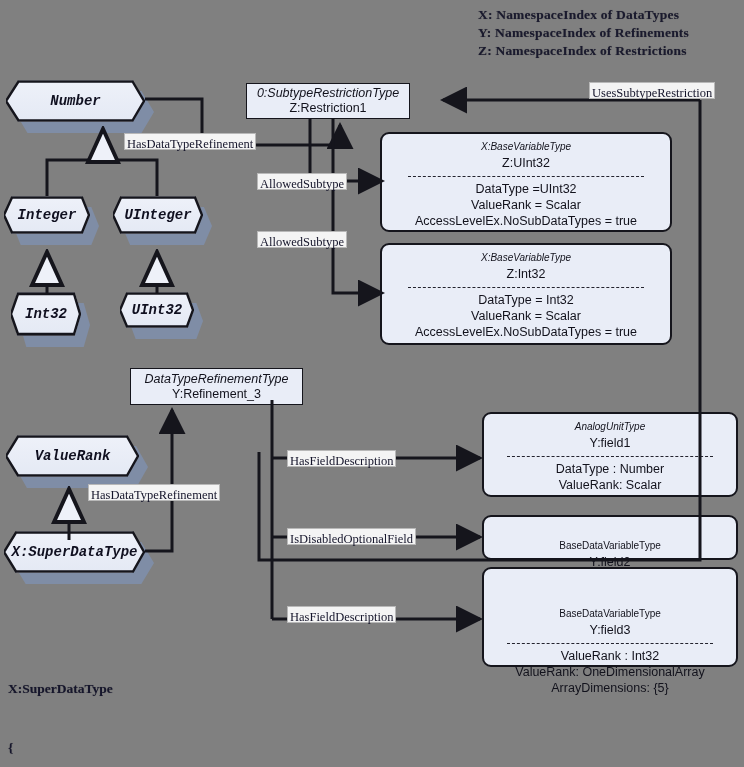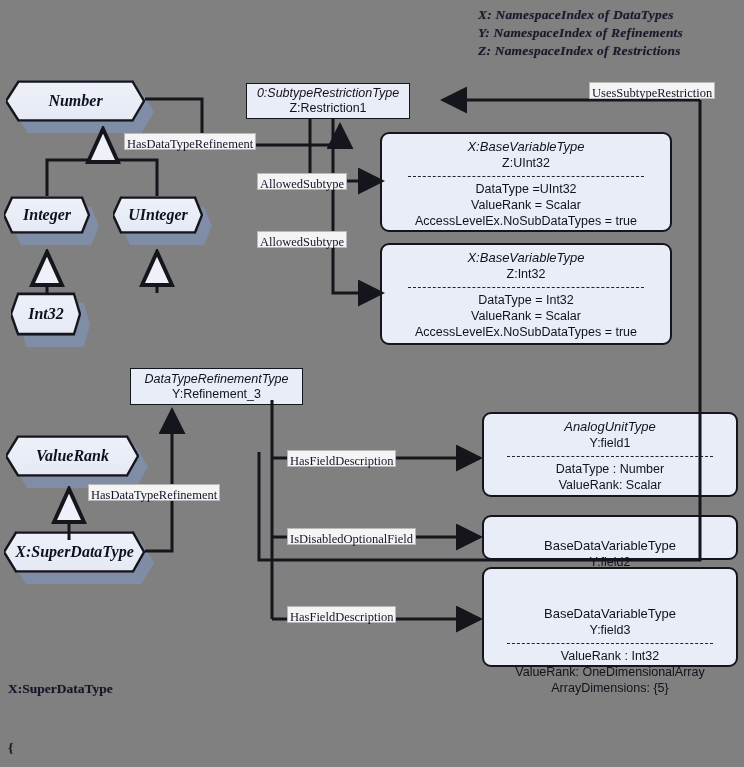--- a/index.html
+++ b/index.html
@@ -9,21 +9,21 @@
     font-family:"Liberation Serif", serif;
     position:relative;
     overflow:hidden;
   }
   #stage{position:absolute;left:0;top:0;width:744px;height:767px;}
 
   
   .legend{position:absolute;left:478px;top:6px;color:#1a1a2e;
           font-family:"Liberation Serif",serif;font-size:13.5px;font-weight:bold;
           line-height:18px;letter-spacing:.2px;text-shadow:0 0 1px rgba(0,0,0,.35);}
-  .legend div{white-space:nowrap;font-style:italic;}
+  .legend div{white-space:nowrap;}
 
   
   .hexnode{position:absolute;}
   .hexnode .shadow{
     position:absolute;left:9px;top:11px;width:100%;height:100%;
     background:#7f8da6;
     clip-path:polygon(0% 50%, 9% 0%, 91% 0%, 100% 50%, 91% 100%, 9% 100%);
   }
   .hexnode .face{
     position:absolute;left:0;top:0;width:100%;height:100%;
@@ -32,22 +32,22 @@
     clip-path:polygon(0% 50%, 9% 0%, 91% 0%, 100% 50%, 91% 100%, 9% 100%);
     display:flex;align-items:center;justify-content:center;
   }
   .hexnode .outline{
     position:absolute;left:0;top:0;width:100%;height:100%;
     pointer-events:none;
   }
   .hexnode .label{
     position:relative;z-index:3;width:100%;height:100%;
     display:flex;align-items:center;justify-content:center;
-    font-style:italic;font-weight:bold;font-size:16px;color:#101020;
-    font-family:Liberation Serif, serif;
+    font-style:italic;font-weight:bold;font-size:14px;color:#101020;
+    font-family:Liberation Mono, monospace;
   }
 
   
   .rectbox{
     position:absolute;
     background:#e9edf7;
     border:1.6px solid #15151c;
     box-sizing:border-box;
     display:flex;flex-direction:column;align-items:center;justify-content:center;
     font-family:"Liberation Sans",sans-serif;
@@ -61,21 +61,21 @@
     position:absolute;
     background:#e9edf7;
     border:2px solid #15151c;
     border-radius:9px;
     box-sizing:border-box;
     display:flex;flex-direction:column;align-items:center;
     font-family:"Liberation Sans",sans-serif;
     color:#12121c;
     padding-top:5px;
   }
-  .roundbox .hdr{font-style:italic;font-size:13px;line-height:16px;}
+  .roundbox .hdr{font-style:italic;font-size:10px;line-height:16px;}
   .roundbox .hdr.plain{font-style:normal;margin-top:32px;}
   .roundbox .sub{font-size:12.5px;line-height:16px;}
   .roundbox .sep{
     width:82%;height:0;border-top:1.4px dashed #23232e;margin:5px 0 4px 0;
   }
   .roundbox .attr{font-size:12.5px;line-height:16px;}
 
   
   .elabel{
     position:absolute;
@@ -182,20 +182,28 @@
 
   <div class="hexnode" style="left:11px;top:292px;width:70px;height:44px;">
     <div class="shadow"></div>
     <div class="face"></div>
     <svg class="outline" viewBox="0 0 70 36" preserveAspectRatio="none">
       <polygon points="0,18 7,1.5 63,1.5 69,18 63,34.5 7,34.5" fill="none" stroke="#15151c" stroke-width="2.4"></polygon>
     </svg>
     <div class="label">Int32</div>
   </div>
 
+  <div class="hexnode" style="left:120px;top:292px;width:74px;height:36px;">
+    <div class="shadow"></div>
+    <div class="face"></div>
+    <svg class="outline" viewBox="0 0 74 36" preserveAspectRatio="none">
+      <polygon points="0,18 7,1.5 67,1.5 73,18 67,34.5 7,34.5" fill="none" stroke="#15151c" stroke-width="2.4"></polygon>
+    </svg>
+    <div class="label">UInt32</div>
+  </div>
 
   <div class="hexnode" style="left:6px;top:435px;width:133px;height:42px;">
     <div class="shadow"></div>
     <div class="face"></div>
     <svg class="outline" viewBox="0 0 133 42" preserveAspectRatio="none">
       <polygon points="0,21 12,1.5 121,1.5 132,21 121,40.5 12,40.5" fill="none" stroke="#15151c" stroke-width="2.4"></polygon>
     </svg>
     <div class="label">ValueRank</div>
   </div>
 

